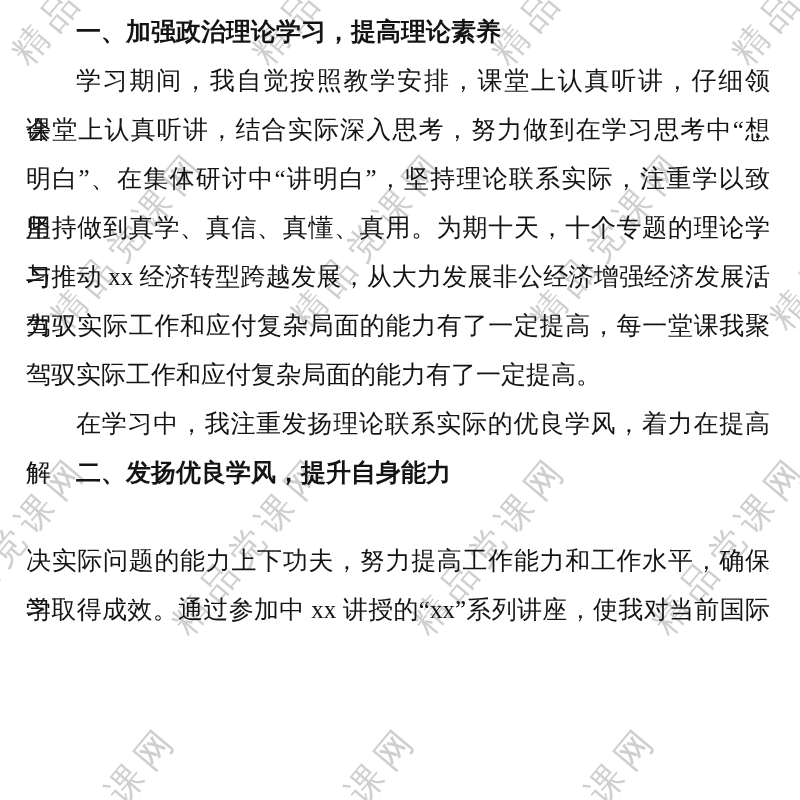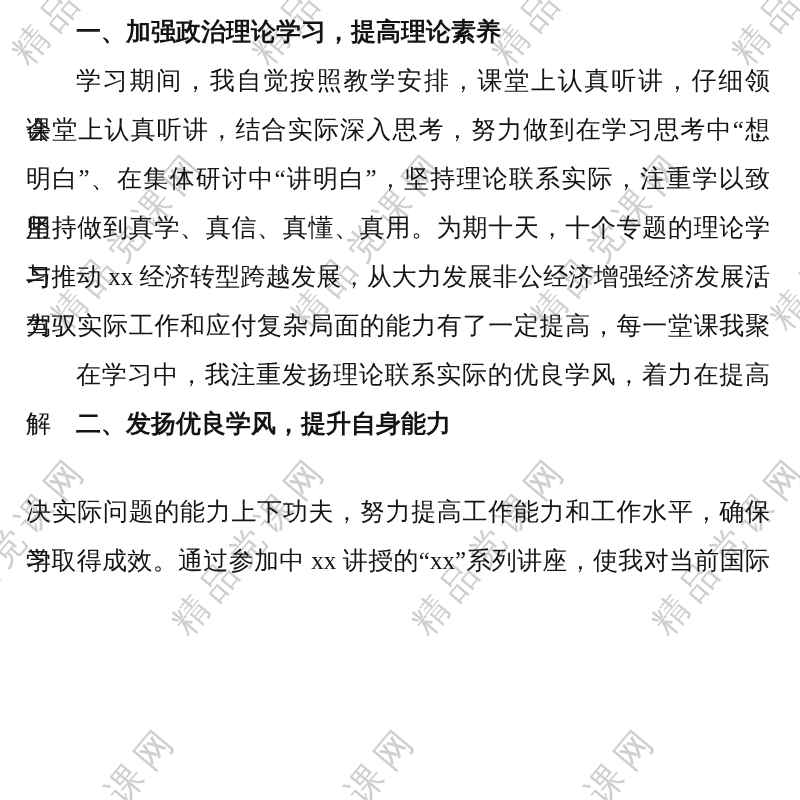--- a/index.html
+++ b/index.html
@@ -83,18 +83,19 @@
       <span class="wm" style="left: 820px; top: 815px; color: rgb(199, 199, 199); transform: translate(-50%, -50%) rotate(-50deg);">精品党课网</span>
     </div>
   <div class="text-layer">
       <div class="line heading indent">一、加强政治理论学习，提高理论素养</div>
       <div class="line indent fill">学习期间，我自觉按照教学安排，课堂上认真听讲，仔细领会，</div>
       <div class="line fill">课堂上认真听讲，结合实际深入思考，努力做到在学习思考中“想</div>
       <div class="line fill">明白”、在集体研讨中“讲明白”，坚持理论联系实际，注重学以致用，</div>
       <div class="line fill">坚持做到真学、真信、真懂、真用。为期十天，十个专题的理论学习，</div>
       <div class="line fill">与推动 xx 经济转型跨越发展，从大力发展非公经济增强经济发展活力</div>
       <div class="line fill">驾驭实际工作和应付复杂局面的能力有了一定提高，每一堂课我聚</div>
+      <div class="line">驾驭实际工作和应付复杂局面的能力有了一定提高。</div>
       <div class="line indent fill">在学习中，我注重发扬理论联系实际的优良学风，着力在提高解</div>
       <div class="line heading indent">二、发扬优良学风，提升自身能力</div>
       <div class="line fill gap-before">决实际问题的能力上下功夫，努力提高工作能力和工作水平，确保学</div>
       <div class="line fill">习取得成效。通过参加中 xx 讲授的“xx”系列讲座，使我对当前国际</div>
     </div>
 </div>
 
 </body></html>

